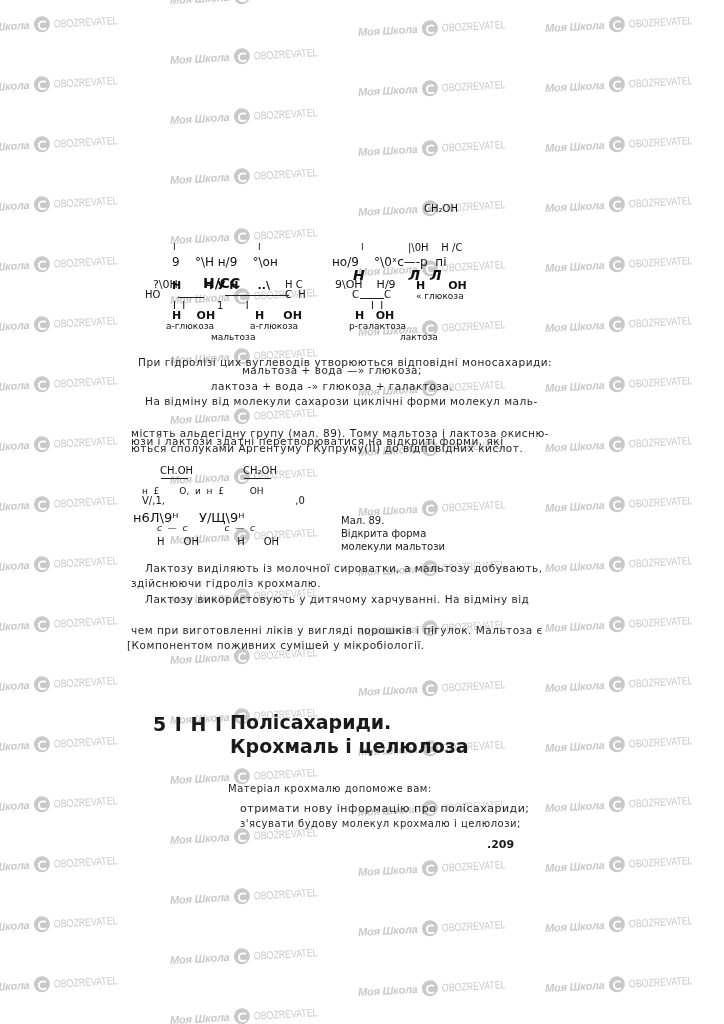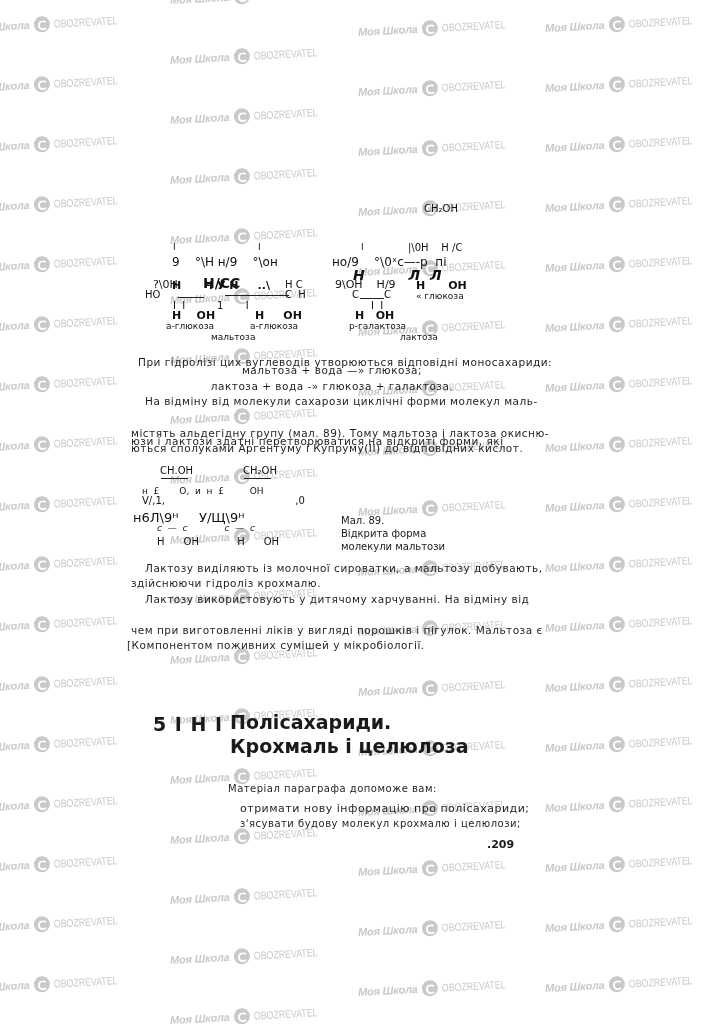--- a/index.html
+++ b/index.html
@@ -459,18 +459,18 @@
   <div class="p" style="left:145px;top:591px;">Лактозу використовують у дитячому харчуванні. На відміну від</div>
   <div class="p" style="left:131px;top:622px;">чем при виготовленні ліків у вигляді порошків і пігулок. Мальтоза є</div>
   <div class="p" style="left:127px;top:637px;">[Компонентом поживних сумішей у мікробіології.</div>
 
   <div class="title-num">5 І Н І</div>
   <div class="title">
     <div>Полісахариди.</div>
     <div>Крохмаль і целюлоза</div>
   </div>
 
-  <div class="p" style="left:228px;top:781px;font-size:10px;">Матеріал параграфа допоможе вам:</div>
+  <div class="p" style="left:228px;top:781px;font-size:10px;">Матеріал крохмалю допоможе вам:</div>
   <div class="p" style="left:240px;top:801px;font-size:11px;">отримати нову інформацію про полісахариди;</div>
   <div class="p" style="left:240px;top:816px;font-size:10px;">з'ясувати будову молекул крохмалю і целюлози;</div>
 
   <div class="pagenum">.209</div>
 </div>
 
 </body></html>

